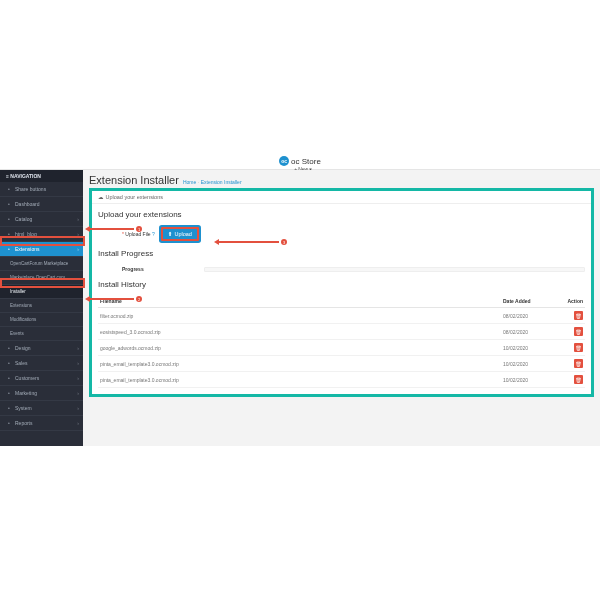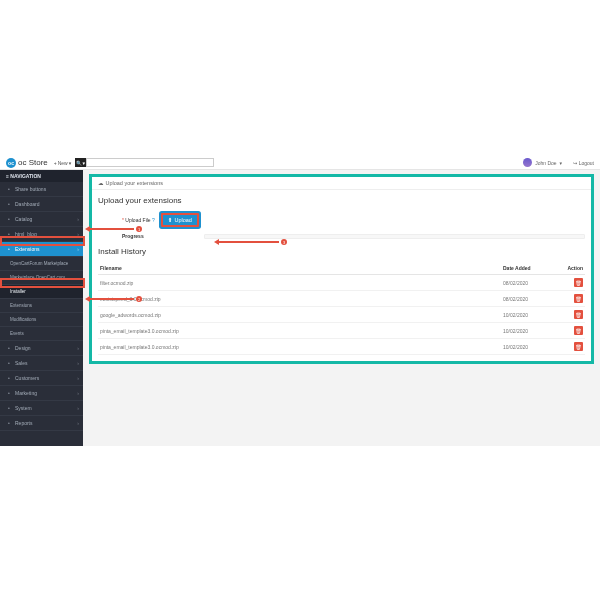--- a/index.html
+++ b/index.html
@@ -1,19 +1,19 @@
 <!DOCTYPE html>
 <html><head>
 <meta charset="utf-8">
 <style>
 * { box-sizing: border-box; margin: 0; padding: 0; }
 body { font-family: "Helvetica Neue", Arial, sans-serif; font-size: 7px; background: #fff; }
 .frame { width: 600px; height: 600px; position: relative; overflow: hidden; background: #fff; }
 .app { position: absolute; left: 0; top: 156px; width: 600px; height: 290px; background: #f3f3f3; }
-.topbar { height: 14px; background: #fff; border-bottom: 1px solid #e5e5e5; display: flex; align-items: center; padding: 0 6px; }
+.topbar { height: 14px; background: #fff; border-bottom: 1px solid #e5e5e5; display: flex; align-items: center; padding: 0 6px; flex-direction: column; }
 .brand { display: flex; align-items: center; gap: 2px; }
 .brand-badge { width: 10px; height: 10px; border-radius: 50%; background: #1e91cf; color: #fff; display: flex; align-items: center; justify-content: center; font-size: 5px; font-weight: bold; }
 .brand-text { font-size: 8px; color: #333; }
 .new-btn { margin-left: 6px; display: flex; align-items: center; gap: 1px; font-size: 5px; color: #555; }
 .search-btn { width: 11px; height: 9px; background: #222; color: #fff; display: flex; align-items: center; justify-content: center; font-size: 5px; border-radius: 0; margin-left: 4px; }
 .search-input { width: 128px; height: 9px; border: 1px solid #ccc; background: #fff; font-size: 5px; padding: 0 2px; }
 .user-area { margin-left: auto; display: flex; align-items: center; gap: 3px; }
 .avatar { width: 9px; height: 9px; border-radius: 50%; background: linear-gradient(#6a5acd,#9575cd); }
 .user-name { font-size: 5px; color: #666; }
 .logout { font-size: 5px; color: #666; margin-left: 8px; }
@@ -161,35 +161,43 @@
             </div>
             <div class="side-item">
               <span class="ico">•</span>
               <span>Reports</span>
               <span class="chev">›</span>
             </div>
           </div>
       </div>
 
       <div class="main">
+        <div class="page-title">
+          <span>Extension Installer</span>
+          <span class="breadcrumb">
+            <a>Home</a> · 
+            <a>Extension Installer</a>
+          </span>
+        </div>
 
         <div class="panel">
           <div class="panel-heading">
             <span>☁</span>
             <span>Upload your extensions</span>
           </div>
           <div class="panel-body">
             <div class="section-title">Upload your extensions</div>
             <div class="upload-row">
               <span class="upload-label"><span class="req">*</span> <span>Upload File</span> <span style="color:#1e91cf;font-size:5px;">?</span></span>
               <div class="upload-btn">
                 <span>⬆</span>
                 <span>Upload</span>
               </div>
             </div>
+            <div class="section-title" style="margin-top:4px;">Install Progress</div>
             <div style="display:flex;align-items:center;">
               <div class="progress-label">Progress</div>
               <div class="progress-bar" style="flex:1;"></div>
             </div>
             <div class="section-title" style="margin-top:6px;">Install History</div>
             <table class="table">
               <thead>
                   <tr>
                 <th>Filename</th>
                 <th>Date Added</th>

